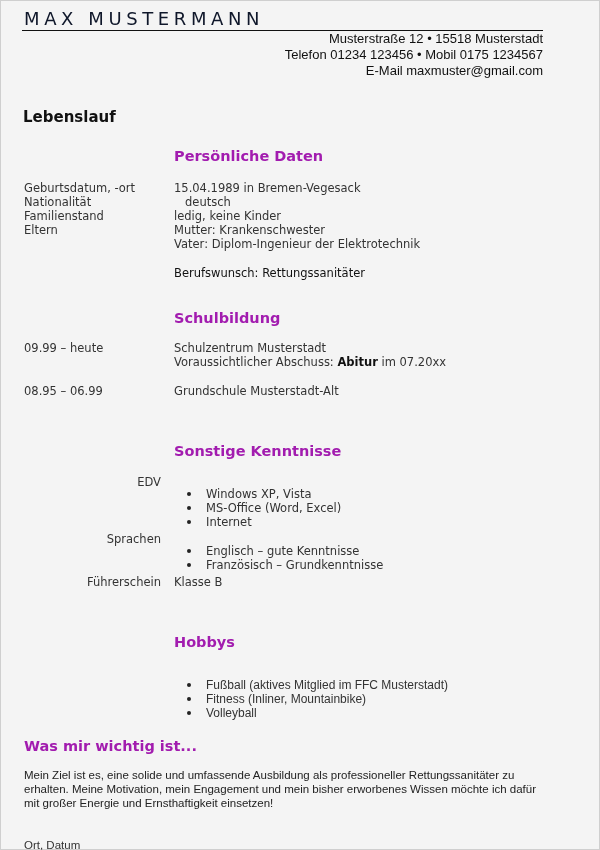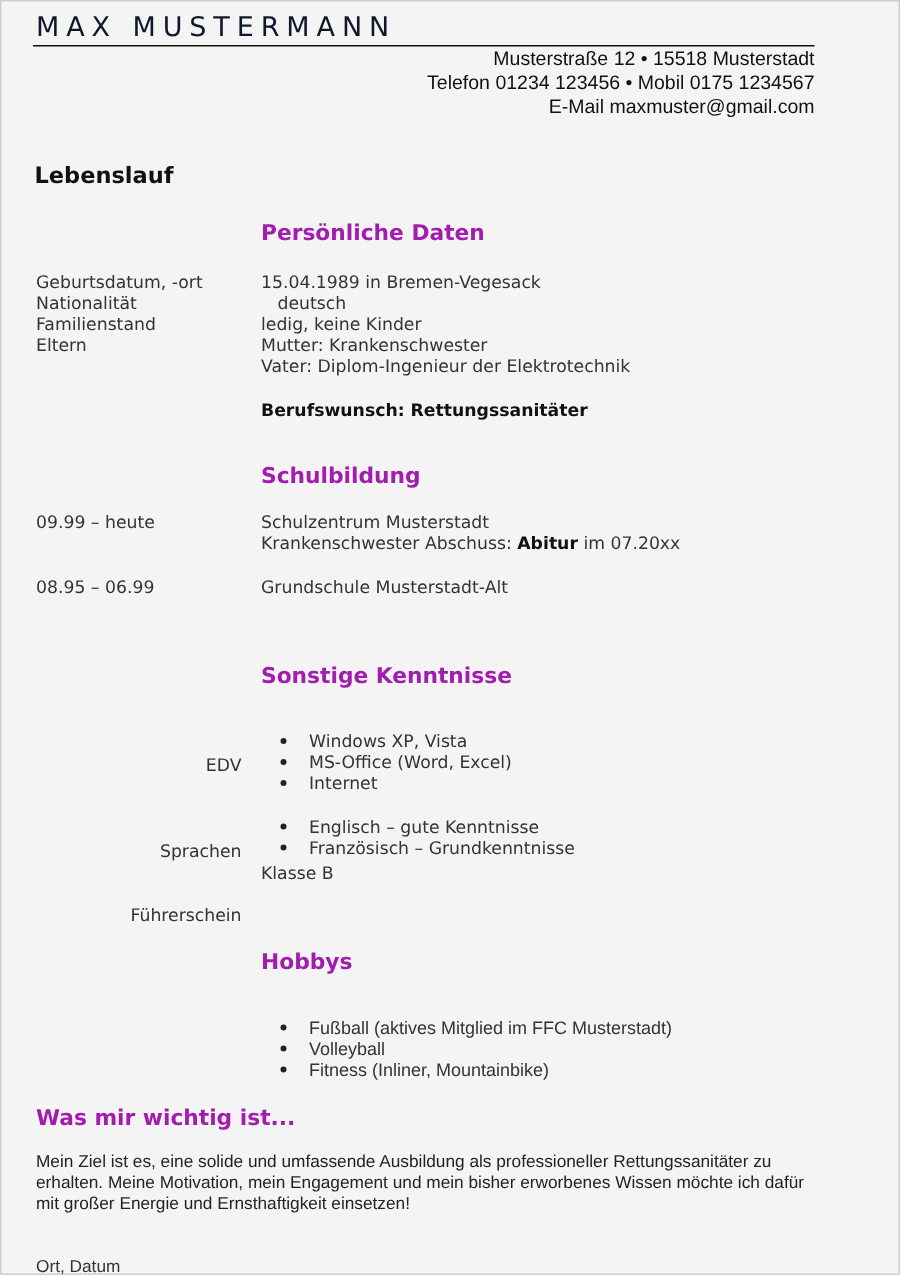--- a/index.html
+++ b/index.html
@@ -21,21 +21,21 @@
   }
   .rule { left:22px; top:30px; width:521px; height:1px; background:#111; }
   .contact {
     right:57px; font-size:13px; color:#111; text-align:right;
     font-family:"Liberation Sans", sans-serif;
   }
   .title { left:23px; top:108px; font-size:15px; font-weight:bold; color:#111; }
   .h2 { font-size:14.5px; font-weight:bold; color:#a21caf; }
   .txt { font-size:11.5px; color:#333; line-height:14px; }
   .label { left:24px; }
-  .rlabel { text-align:right;margin-top:28px; }
+  .rlabel { text-align:right; }
   .val { left:174px; }
   .bullet-list { list-style:none; margin:12px; padding:0; }
   .bullet-list li { position:relative; padding-left:21px; font-size:11.5px; line-height:14px; color:#333; }
   .bullet-list li::before {
     content:""; position:absolute; left:2px; top:5px; width:4px; height:4px;
     border-radius:50%; background:#222;
   }
   .para {
     left:24px; top:768px; width:520px; font-size:11.5px; line-height:14.2px; color:#222;
     white-space:normal; font-family:"Liberation Sans", sans-serif;
@@ -60,27 +60,27 @@
 <div class="abs txt label" style="top:181px;">Geburtsdatum, -ort</div>
 <div class="abs txt val" style="top:181px;">15.04.1989 in Bremen-Vegesack</div>
 <div class="abs txt label" style="top:195px;">Nationalität</div>
 <div class="abs txt val" style="top:195px;margin-left:11px;">deutsch</div>
 <div class="abs txt label" style="top:209px;">Familienstand</div>
 <div class="abs txt val" style="top:209px;">ledig, keine Kinder</div>
 <div class="abs txt label" style="top:223px;">Eltern</div>
 <div class="abs txt val" style="top:223px;">Mutter: Krankenschwester</div>
 <div class="abs txt val" style="top:237px;">Vater: Diplom-Ingenieur der Elektrotechnik</div>
 
-<div class="abs txt val" style="top:266px; font-weight:bold; color:#111;">Berufswunsch: Rettungssanitäter</div>
+<div class="abs txt val" style="top:266px; font-weight:normal; color:#111;">Berufswunsch: Rettungssanitäter</div>
 
 <div class="abs h2" style="left:174px; top:310px;">Schulbildung</div>
 
 <div class="abs txt label" style="top:341px;">09.99 – heute</div>
 <div class="abs txt val" style="top:341px;">Schulzentrum Musterstadt</div>
-<div class="abs txt val" style="top:355px;"><span>Krankenschwester Abschuss: </span><b>Abitur</b><span> im 07.20xx</span></div>
+<div class="abs txt val" style="top:355px;"><span>Voraussichtlicher Abschuss: </span><b>Abitur</b><span> im 07.20xx</span></div>
 
 <div class="abs txt label" style="top:384px;">08.95 – 06.99</div>
 <div class="abs txt val" style="top:384px;">Grundschule Musterstadt-Alt</div>
 
 <div class="abs h2" style="left:174px; top:443px;">Sonstige Kenntnisse</div>
 
 <div class="abs txt rlabel" style="right:439px; top:475px;">EDV</div>
 <ul class="abs bullet-list" style="left:173px; top:475px;">
   <li>Windows XP, Vista</li>
   <li>MS-Office (Word, Excel)</li>
@@ -92,20 +92,20 @@
   <li>Englisch – gute Kenntnisse</li>
   <li>Französisch – Grundkenntnisse</li>
 </ul>
 
 <div class="abs txt rlabel" style="right:439px; top:575px;">Führerschein</div>
 <div class="abs txt val" style="top:575px;">Klasse B</div>
 
 <div class="abs h2" style="left:174px; top:634px;">Hobbys</div>
 <ul class="abs bullet-list" style="left:173px; top:666px; font-family:'Liberation Sans', sans-serif;">
   <li style="font-family:'Liberation Sans', sans-serif; font-size:12px;">Fußball (aktives Mitglied im FFC Musterstadt)</li>
+  <li style="font-family:'Liberation Sans', sans-serif; font-size:12px;">Fitness (Inliner, Mountainbike)</li>
   <li style="font-family:'Liberation Sans', sans-serif; font-size:12px;">Volleyball</li>
-  <li style="font-family:'Liberation Sans', sans-serif; font-size:12px;">Fitness (Inliner, Mountainbike)</li>
 </ul>
 
 <div class="abs h2" style="left:24px; top:738px;">Was mir wichtig ist...</div>
 <div class="abs para">Mein Ziel ist es, eine solide und umfassende Ausbildung als professioneller Rettungssanitäter zu erhalten. Meine Motivation, mein Engagement und mein bisher erworbenes Wissen möchte ich dafür mit großer Energie und Ernsthaftigkeit einsetzen!</div>
 
 <div class="abs" style="left:24px; top:839px; font-size:11.5px; color:#333; font-family:'Liberation Sans', sans-serif;">Ort, Datum</div>
 
 </body></html>

